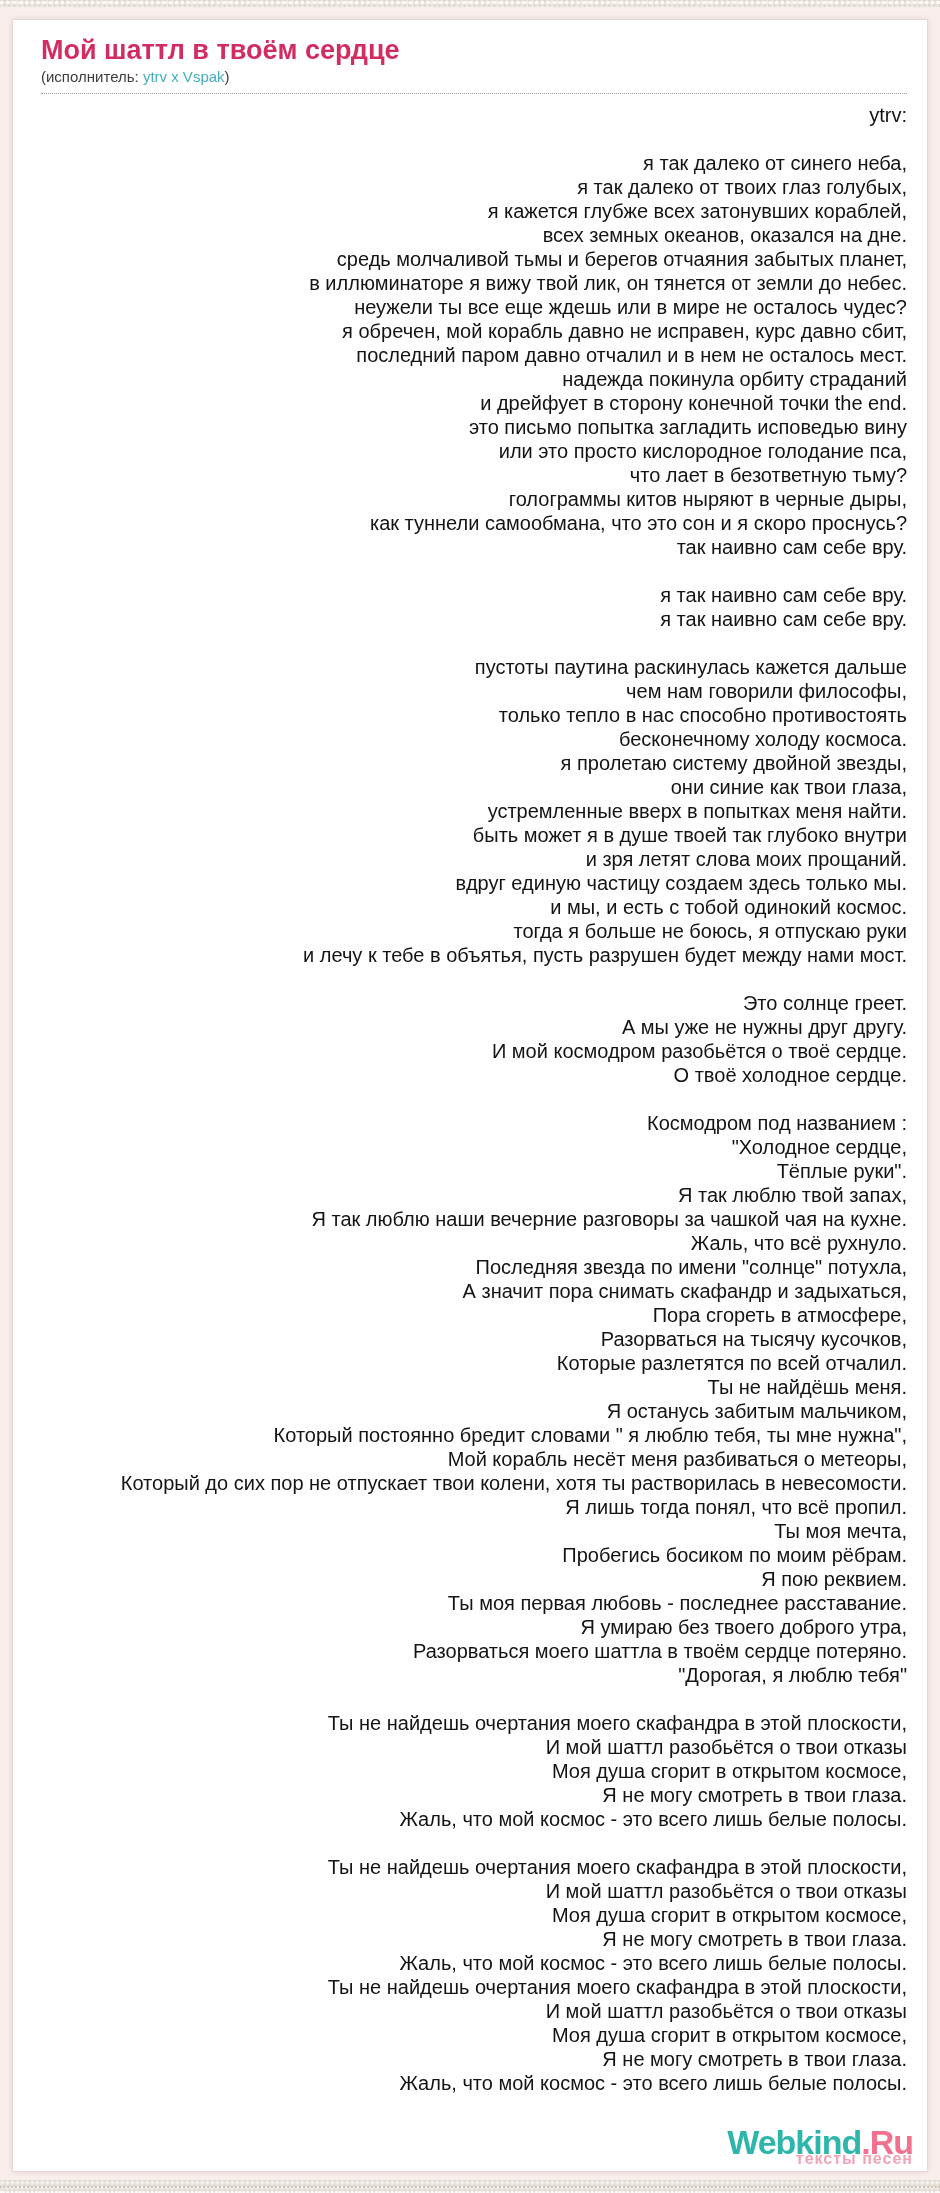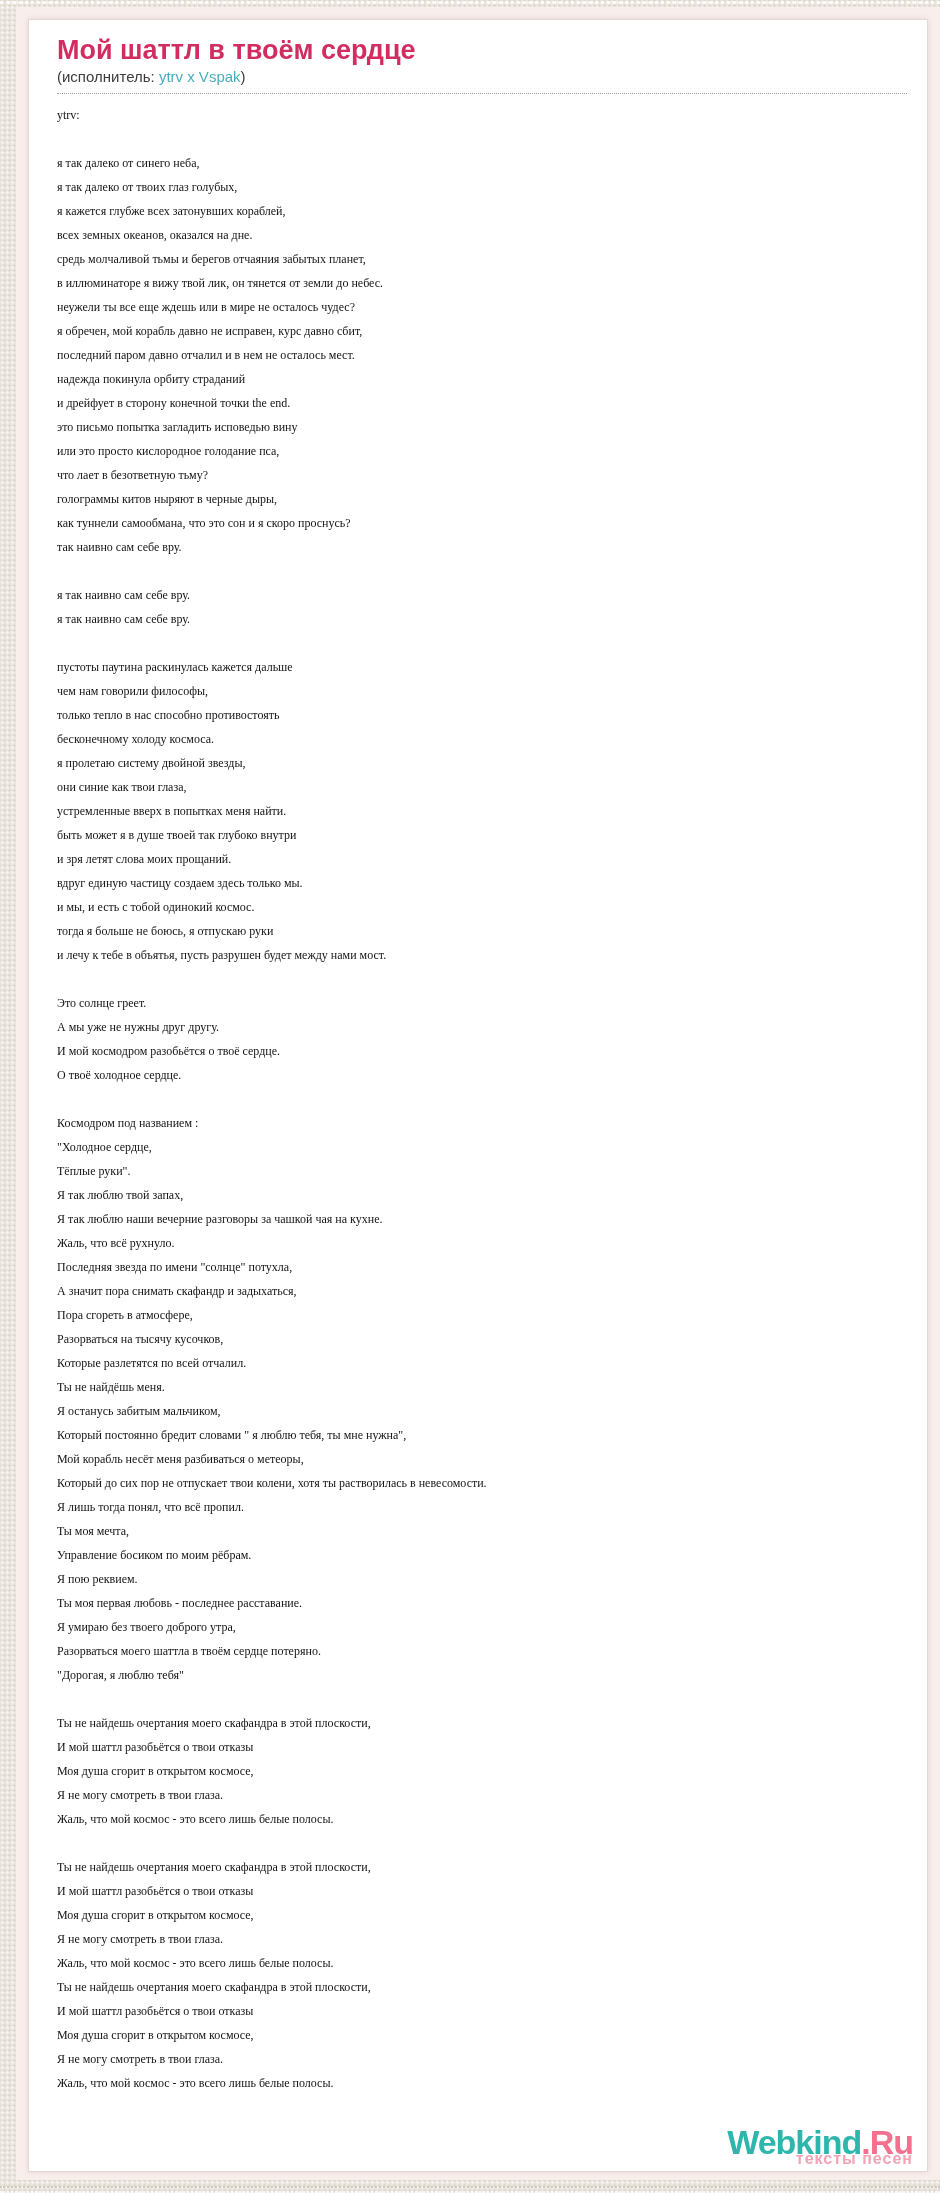--- a/index.html
+++ b/index.html
@@ -22,21 +22,20 @@
     position:absolute; bottom:5px; left:0; right:0; height:0;
     border-top:2px dotted #d2c9bd;
   }
   .edge-dots-bottom2 {
     position:absolute; bottom:0px; left:0; right:0; height:0;
     border-top:2px dotted rgba(255,255,255,.8);
   }
   .frame {
     position:absolute; top:7px; left:0; right:0; bottom:13px;
     background:#f8efed;
-    margin-left:16px;
   }
   .card {
     position:absolute; top:12px; left:12px; right:12px; bottom:8px;
     background:#ffffff;
     border:1px solid #e4d7d4;
     box-shadow:0 0 6px rgba(204,158,168,.35);
     overflow:hidden;
   }
   .card-inner { padding:14px 20px 0 28px; }
   .song-title {
@@ -56,23 +55,24 @@
     text-decoration:none;
     cursor:pointer;
   }
   .dotted-sep {
     margin-top:7px;
     border-bottom:1px dotted #a49d96;
     height:0;
   }
   .lyrics {
     margin-top:9px;
-    font-family:Liberation Serif, serif;
-    font-size:12px;
+    font-family:Liberation Sans, sans-serif;
+    font-size:20px;
     color:#141414;
+    text-align:right;
   }
   .lyric-line {
     height:24px;
     line-height:24px;
     white-space:nowrap;
   }
   .logo {
     position:absolute; right:14px; bottom:5px;
     text-align:right;
     text-decoration:none;
@@ -162,21 +162,21 @@
           <div class="lyric-line">Пора сгореть в атмосфере,</div>
           <div class="lyric-line">Разорваться на тысячу кусочков,</div>
           <div class="lyric-line">Которые разлетятся по всей отчалил.</div>
           <div class="lyric-line">Ты не найдёшь меня.</div>
           <div class="lyric-line">Я останусь забитым мальчиком,</div>
           <div class="lyric-line">Который постоянно бредит словами " я люблю тебя, ты мне нужна",</div>
           <div class="lyric-line">Мой корабль несёт меня разбиваться о метеоры,</div>
           <div class="lyric-line">Который до сих пор не отпускает твои колени, хотя ты растворилась в невесомости.</div>
           <div class="lyric-line">Я лишь тогда понял, что всё пропил.</div>
           <div class="lyric-line">Ты моя мечта,</div>
-          <div class="lyric-line">Управление босиком по моим рёбрам.</div>
+          <div class="lyric-line">Пробегись босиком по моим рёбрам.</div>
           <div class="lyric-line">Я пою реквием.</div>
           <div class="lyric-line">Ты моя первая любовь - последнее расставание.</div>
           <div class="lyric-line">Я умираю без твоего доброго утра,</div>
           <div class="lyric-line">Разорваться моего шаттла в твоём сердце потеряно.</div>
           <div class="lyric-line">"Дорогая, я люблю тебя"</div>
           <div class="lyric-line"></div>
           <div class="lyric-line">Ты не найдешь очертания моего скафандра в этой плоскости,</div>
           <div class="lyric-line">И мой шаттл разобьётся о твои отказы</div>
           <div class="lyric-line">Моя душа сгорит в открытом космосе,</div>
           <div class="lyric-line">Я не могу смотреть в твои глаза.</div>

